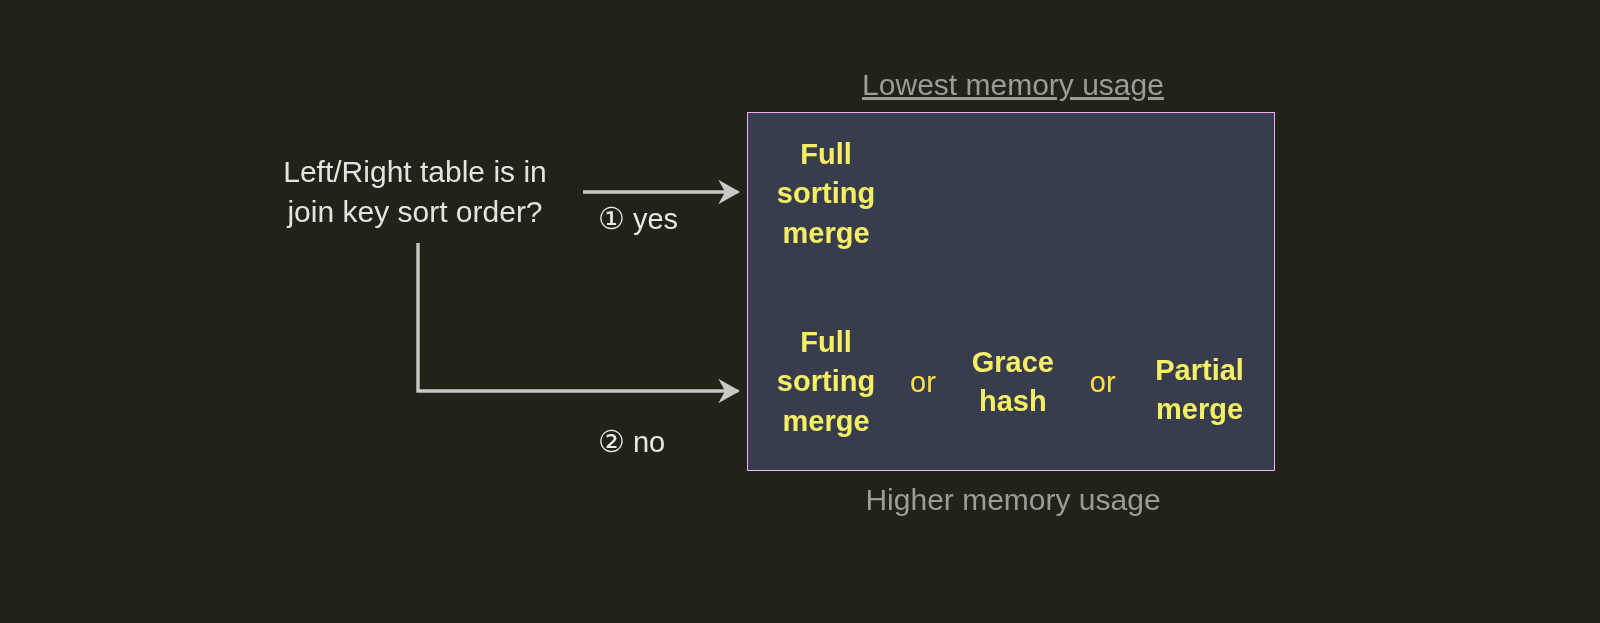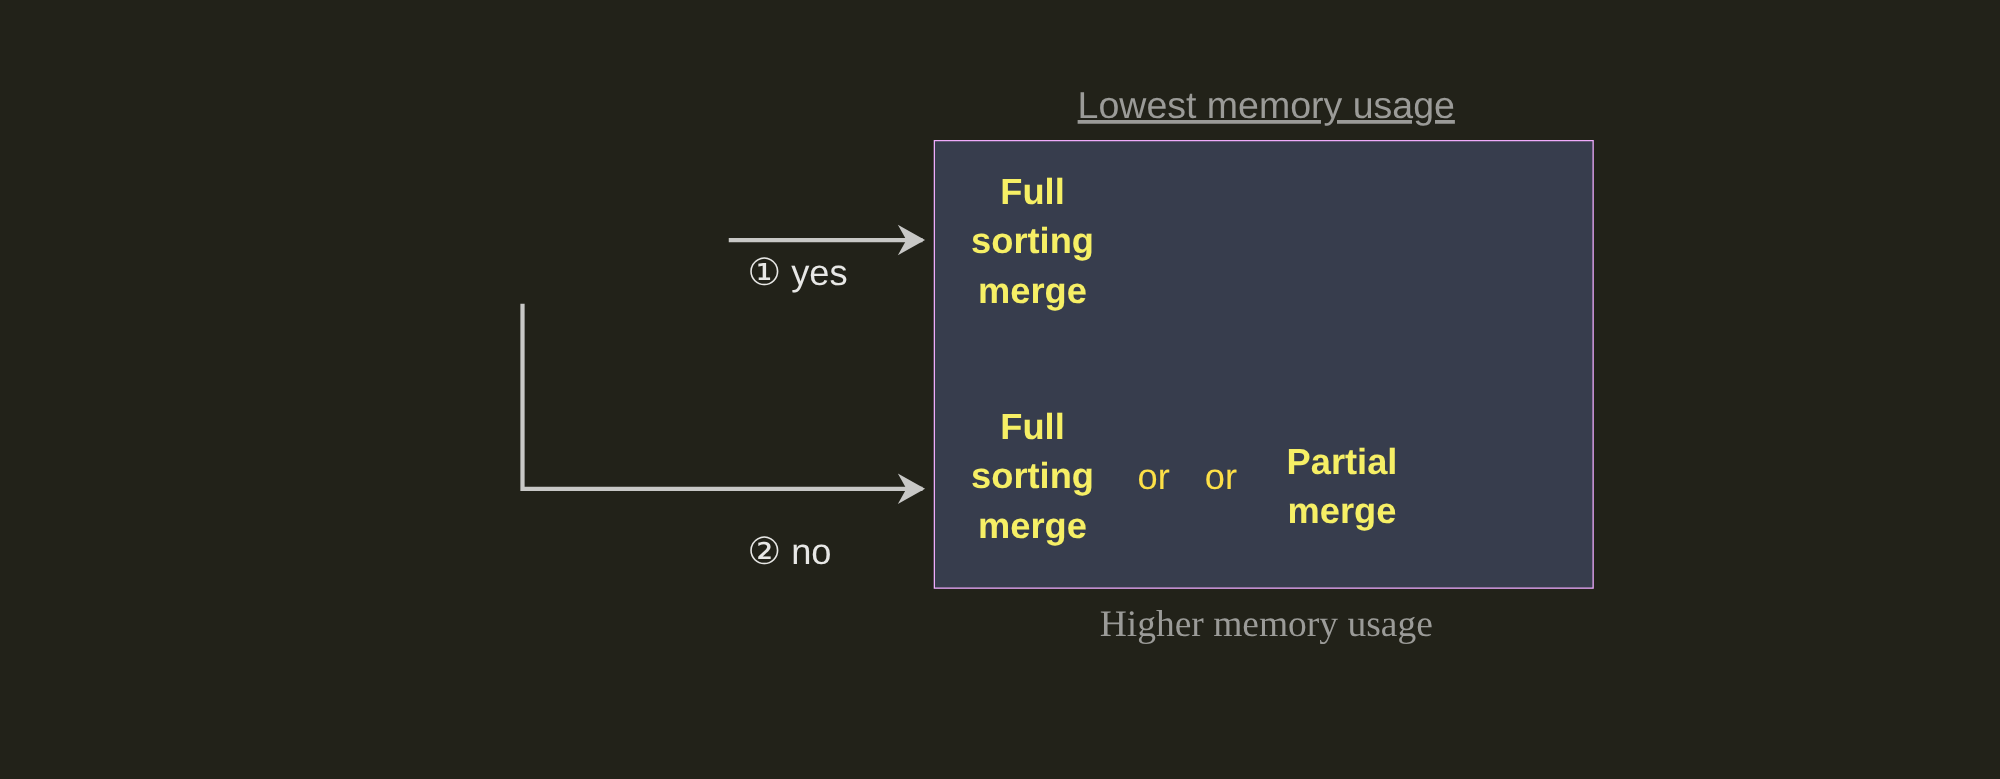--- a/index.html
+++ b/index.html
@@ -71,21 +71,21 @@
     position: absolute;
     left: 747px;
     width: 532px;
     text-align: center;
     color: #9b9b98;
     font-size: 30px;
     line-height: 1;
     white-space: nowrap;
   }
   #caption-top    { top: 70px; text-decoration: underline; }
-  #caption-bottom { top: 485px; font-family: Liberation Serif, serif; }
+  #caption-bottom { top: 485px; }
 
   
   .option-row {
     position: absolute;
     display: flex;
     align-items: center;
     justify-content: flex-start;
   }
   #row-top {
     left: 0px;
@@ -120,20 +120,22 @@
   #opt-top-1     { width: 140px; }
   #opt-bot-1     { width: 140px; }
   #opt-bot-2     { width: 126px; }
   #opt-bot-3     { width: 140px; margin-top: 16px; }
 </style>
 </head>
 <body>
 
 <div id="stage">
 
+  <div id="question">Left/Right table is in
+join key sort order?</div>
 
   <svg id="connectors" viewBox="0 0 1600 623" xmlns="http://www.w3.org/2000/svg">
     <defs>
       <marker id="arrowhead" markerWidth="9" markerHeight="9" refX="6.4" refY="4.5" orient="auto" markerUnits="strokeWidth">
         <path d="M 0.6 0.9 L 7 4.5 L 0.6 8.1 L 2.6 4.5 Z" fill="#c8c8c6"></path>
       </marker>
     </defs>
 
     <line x1="583" y1="192" x2="738" y2="192" stroke="#c8c8c6" stroke-width="3.4" marker-end="url(#arrowhead)"></line>
 
@@ -156,20 +158,22 @@
       <div class="option" id="opt-top-1">Full
 sorting
 merge</div>
     </div>
 
     <div class="option-row" id="row-bottom">
       <div class="option" id="opt-bot-1">Full
 sorting
 merge</div>
       <div class="conj">or</div>
+      <div class="option" id="opt-bot-2">Grace
+hash</div>
       <div class="conj">or</div>
       <div class="option" id="opt-bot-3">Partial
 merge</div>
     </div>
 
   </div>
 
   <div class="panel-caption" id="caption-bottom">Higher memory usage</div>
 
 </div>

